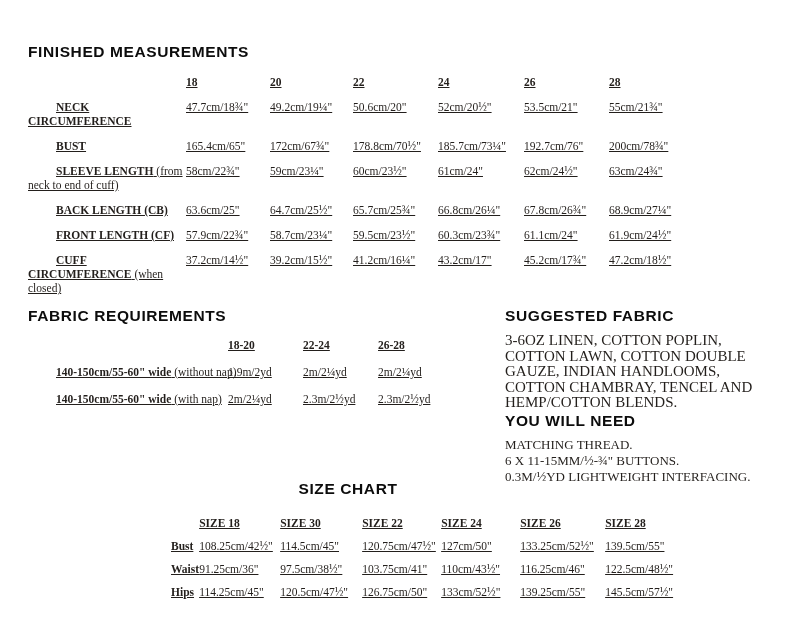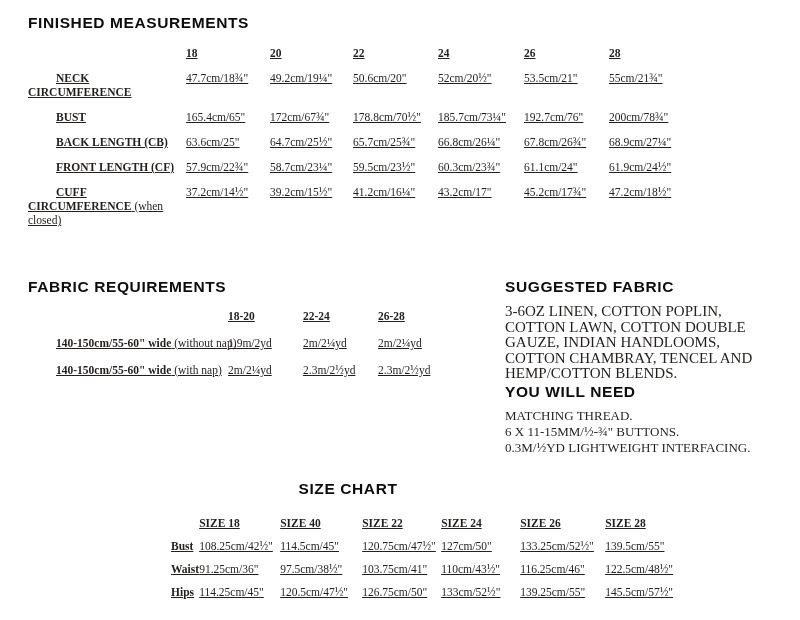--- a/index.html
+++ b/index.html
@@ -13,20 +13,21 @@
     color:#231f1c;
   }
   .sec-title {
     font-family:"Liberation Sans", sans-serif;
     font-weight:bold;
     font-size:15.5px;
     letter-spacing:0.6px;
     color:#0c0c0c;
     line-height:20px;
     white-space:nowrap;
+    margin-top:29px;
   }
   table { border-collapse:collapse; table-layout:fixed;text-decoration:underline; }
   td { vertical-align:top; font-size:11.5px; line-height:14px; padding:0 0 11px 0; }
   td.hdr { font-weight:bold; }
   td.lbl b { font-weight:bold;margin-left:28px; }
   td.lbl .note { font-weight:normal; }
   
   .sec-finished { position:absolute; left:28px; top:13px; }
   .sec-finished table { margin-top:13px; width:666px; }
   
@@ -85,20 +86,29 @@
           <tr>
             <td class="lbl"><b>BUST</b></td>
             <td class="val">165.4cm/65"</td>
             <td class="val">172cm/67¾"</td>
             <td class="val">178.8cm/70½"</td>
             <td class="val">185.7cm/73¼"</td>
             <td class="val">192.7cm/76"</td>
             <td class="val">200cm/78¾"</td>
           </tr>
           <tr>
+            <td class="lbl"><b>SLEEVE LENGTH</b> <span class="note">(from neck to end of cuff)</span></td>
+            <td class="val">58cm/22¾"</td>
+            <td class="val">59cm/23¼"</td>
+            <td class="val">60cm/23½"</td>
+            <td class="val">61cm/24"</td>
+            <td class="val">62cm/24½"</td>
+            <td class="val">63cm/24¾"</td>
+          </tr>
+          <tr>
             <td class="lbl"><b>BACK LENGTH (CB)</b></td>
             <td class="val">63.6cm/25"</td>
             <td class="val">64.7cm/25½"</td>
             <td class="val">65.7cm/25¾"</td>
             <td class="val">66.8cm/26¼"</td>
             <td class="val">67.8cm/26¾"</td>
             <td class="val">68.9cm/27¼"</td>
           </tr>
           <tr>
             <td class="lbl"><b>FRONT LENGTH (CF)</b></td>
@@ -179,21 +189,21 @@
           <col style="width:82px">
         <col style="width:79px">
           <col style="width:79px">
           <col style="width:85px">
           <col style="width:90px">
       </colgroup>
       <tbody>
           <tr>
             <td class="lbl"></td>
             <td class="hdr">SIZE 18</td>
-            <td class="hdr">SIZE 40</td>
+            <td class="hdr">SIZE 30</td>
             <td class="hdr">SIZE 22</td>
             <td class="hdr">SIZE 24</td>
             <td class="hdr">SIZE 26</td>
             <td class="hdr">SIZE 28</td>
           </tr>
           <tr>
             <td class="lbl"><b>Bust</b></td>
             <td class="val">108.25cm/42½"</td>
             <td class="val">114.5cm/45"</td>
             <td class="val">120.75cm/47½"</td>

